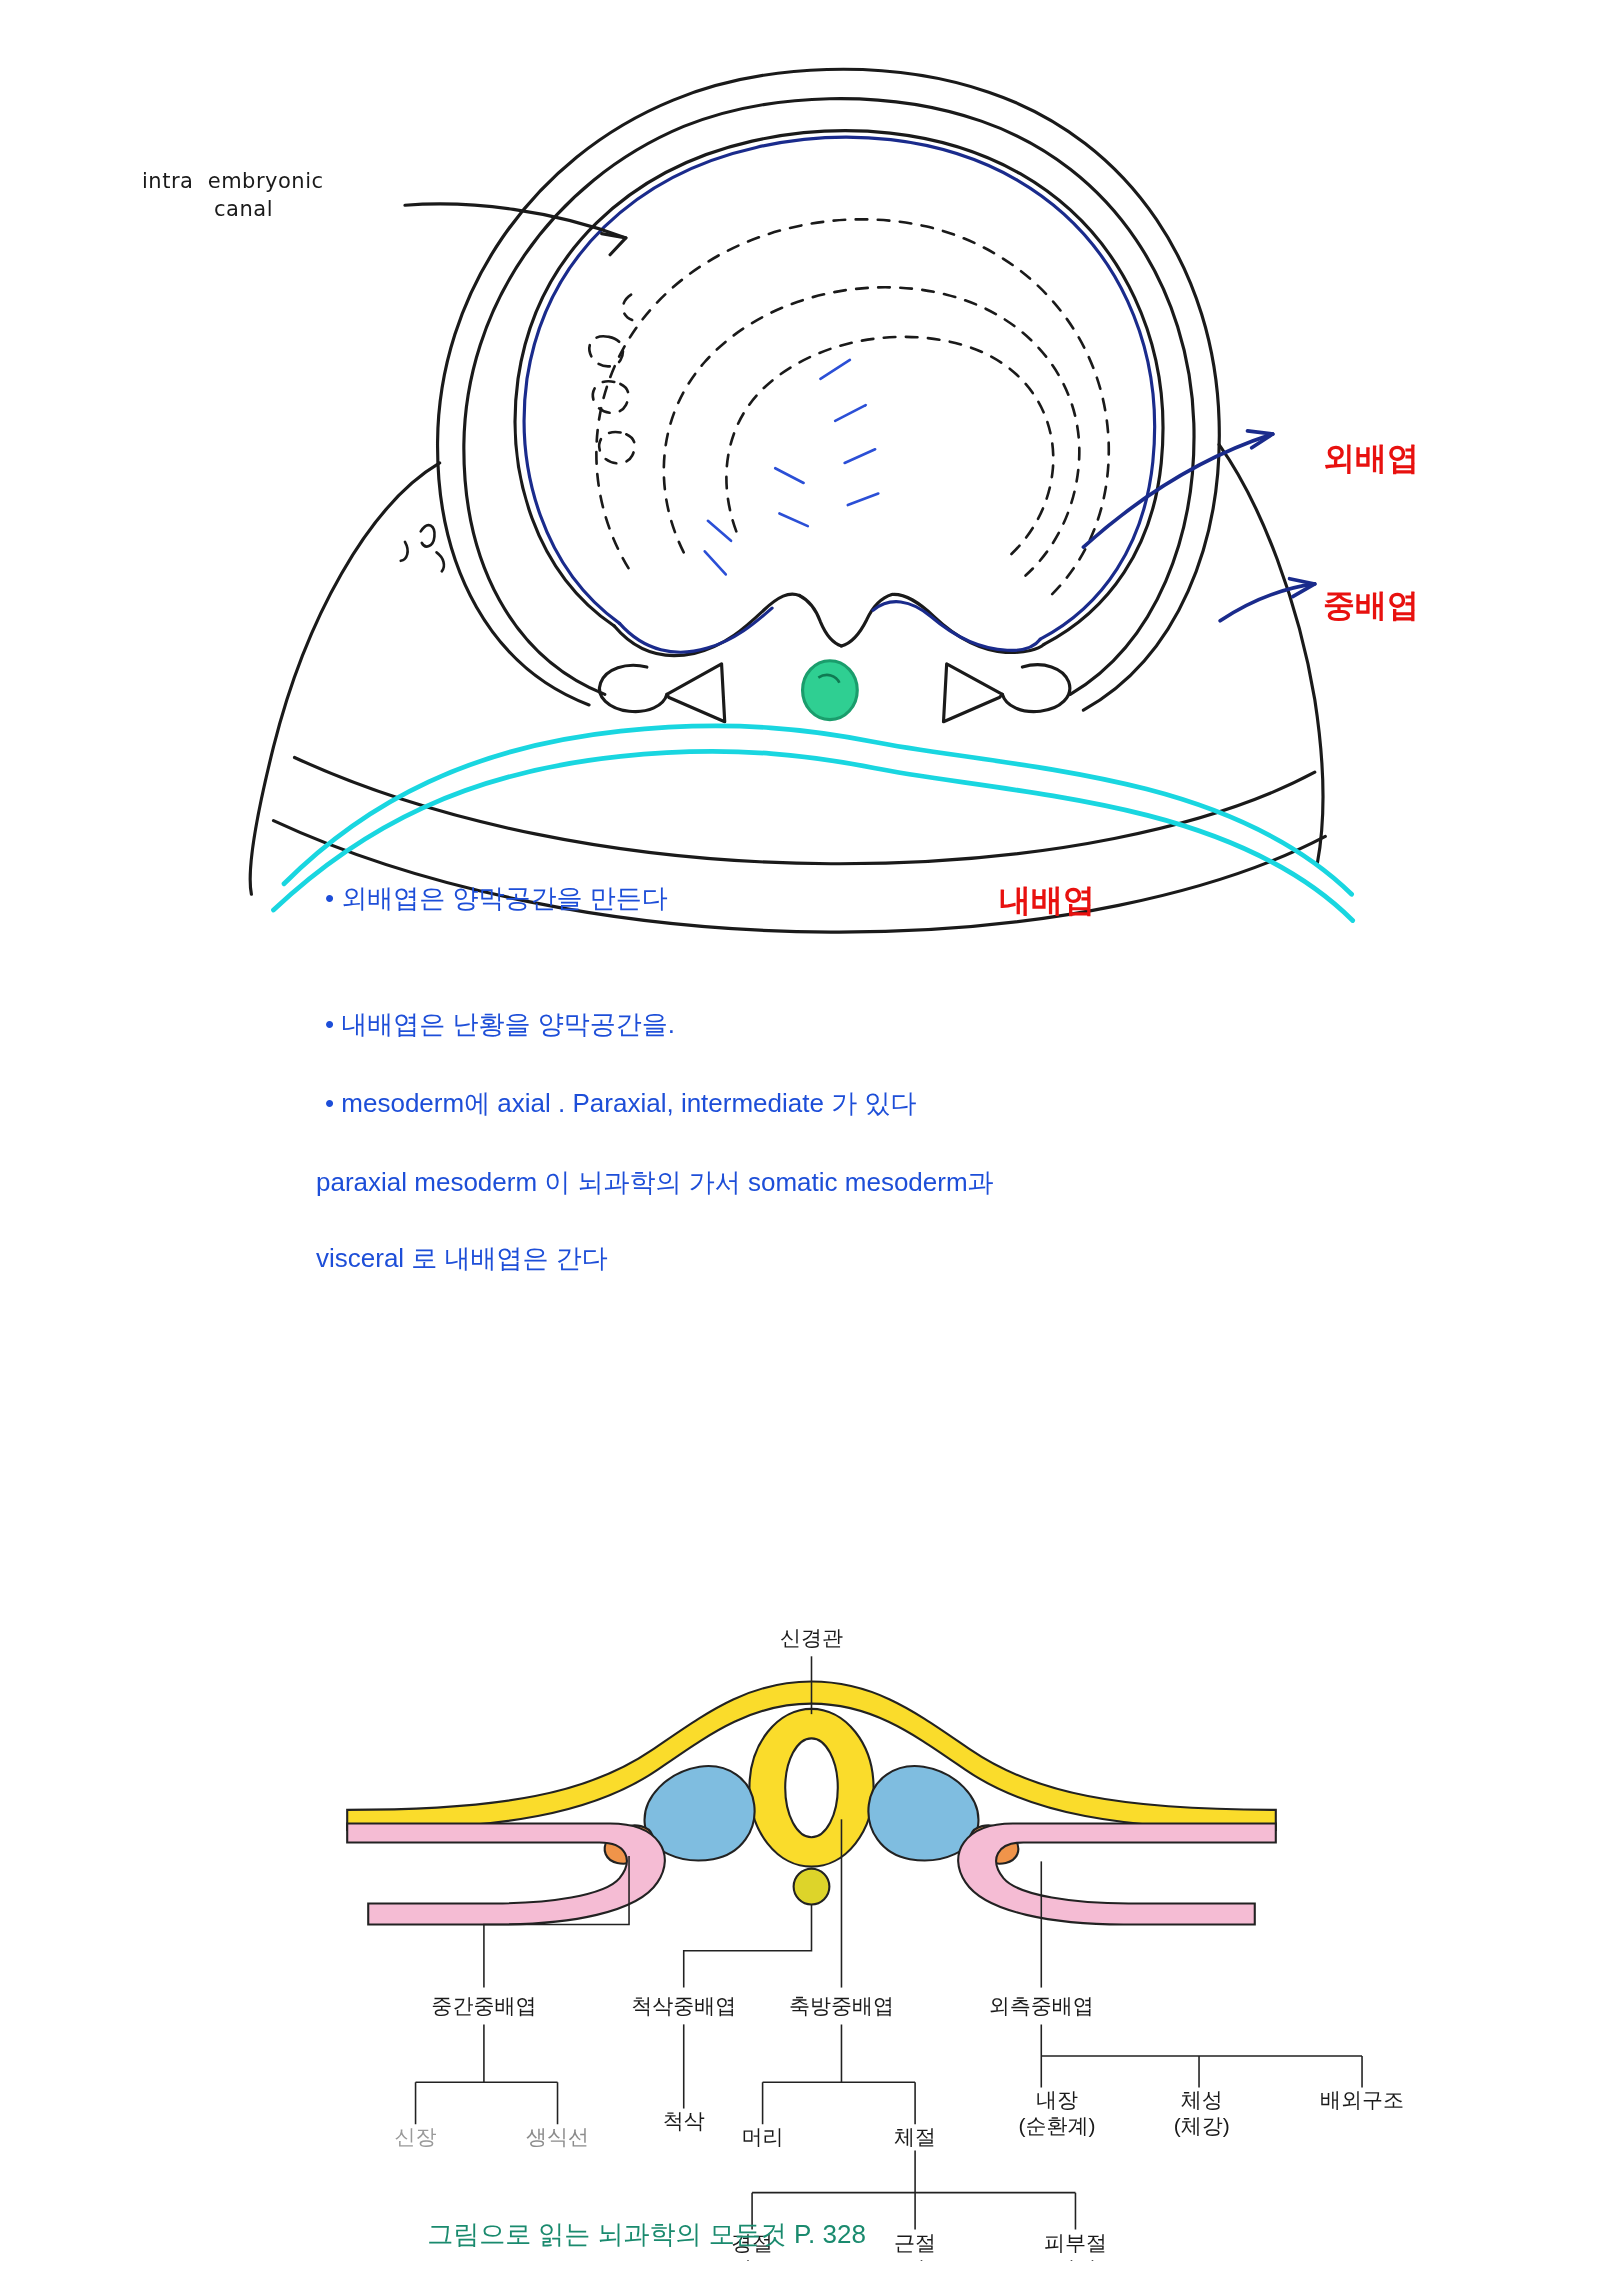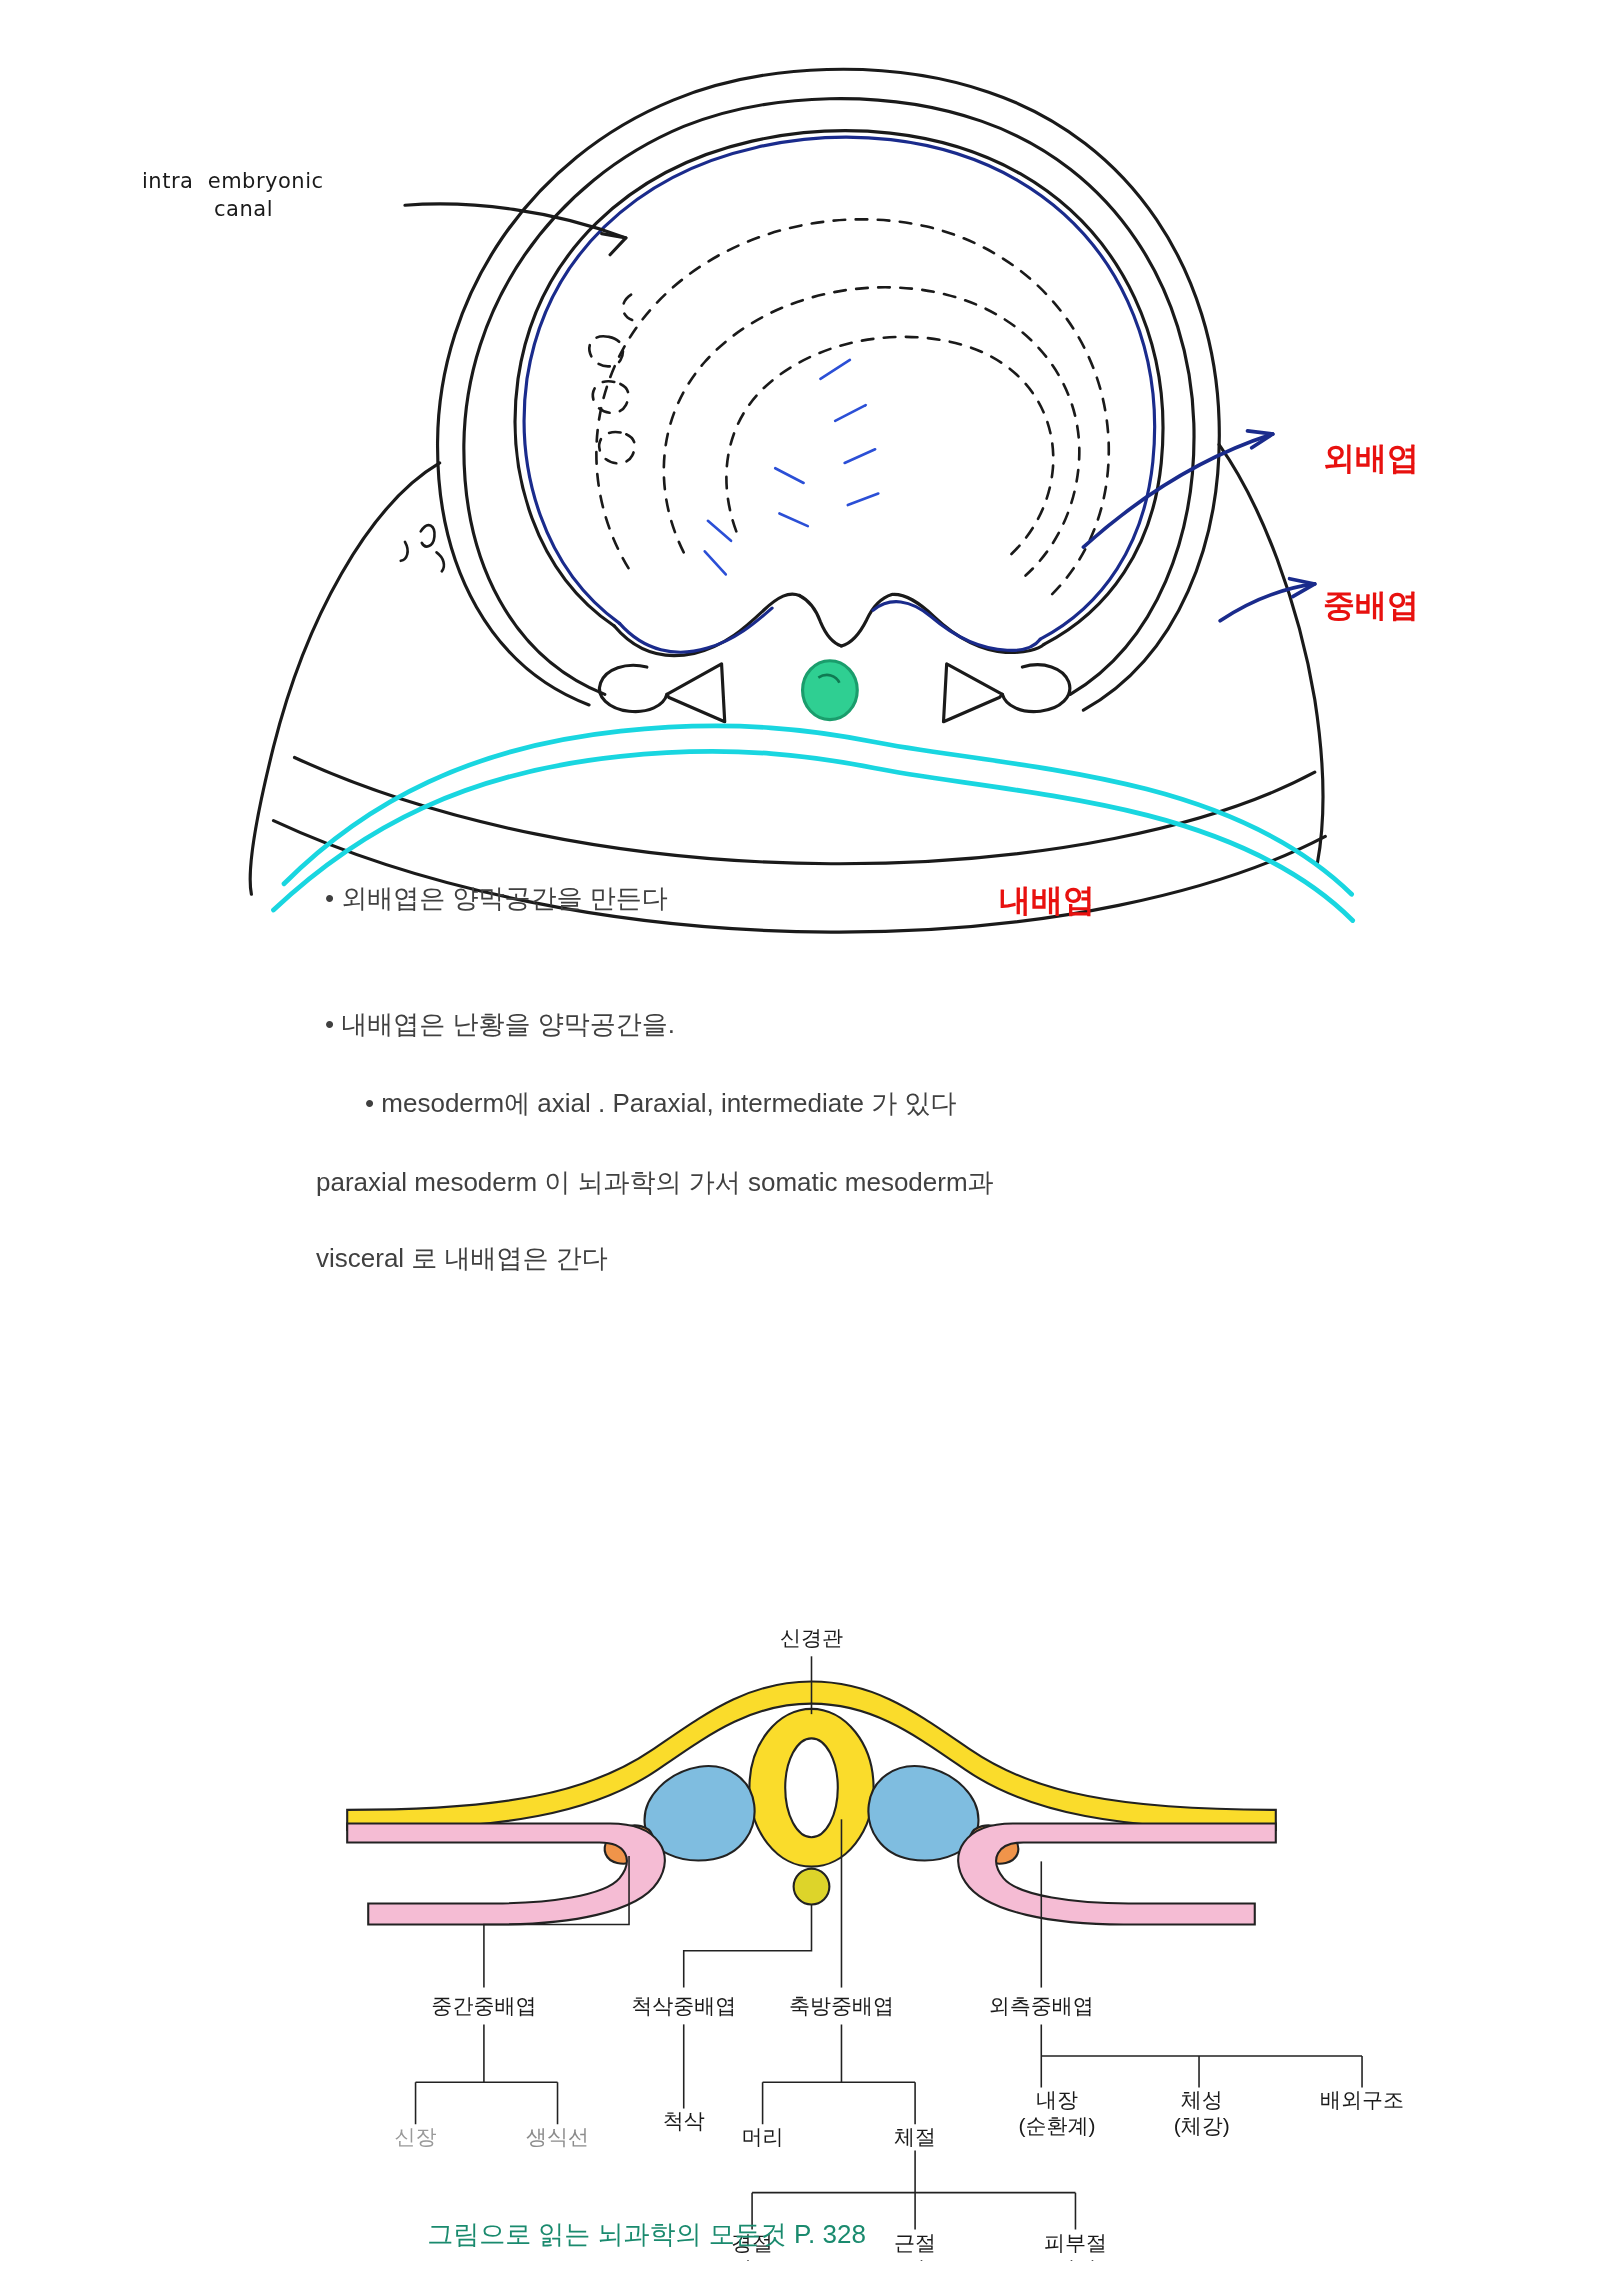--- a/index.html
+++ b/index.html
@@ -43,21 +43,21 @@
     color: #e8110f;
     white-space: nowrap;
     margin-top: 37px;
   }
 
   
   .note {
     position: absolute;
     font-family: "Liberation Sans", sans-serif;
     font-size: 26px;
-    color: #404040;
+    color: #1d4ed8;
     white-space: nowrap;
   }
 
   
   #fig-bottom {
     position: absolute;
     left: 0;
     top: 1304px;
     width: 1330px;
     height: 957px;
@@ -170,21 +170,21 @@
 
   <div class="red-label" style="left:1323px; top:400px;">외배엽</div>
 
   <div class="red-label" style="left:1323px; top:547px;">중배엽</div>
 
   <div class="red-label" style="left:999px; top:842px;">내배엽</div>
 </div>
 
 <div class="note" style="left:325px; top:881px;">• 외배엽은 양막공간을 만든다</div>
 <div class="note" style="left:325px; top:1007px;">• 내배엽은 난황을 양막공간을.</div>
-<div class="note" style="left:325px; top:1086px;margin-left:40px;">• mesoderm에  axial . Paraxial, intermediate 가 있다</div>
+<div class="note" style="left:325px; top:1086px;">• mesoderm에  axial . Paraxial, intermediate 가 있다</div>
 <div class="note" style="left:316px; top:1165px;">paraxial mesoderm 이 뇌과학의 가서 somatic mesoderm과</div>
 <div class="note" style="left:316px; top:1241px;">visceral 로 내배엽은 간다</div>
 
 <div id="fig-bottom">
   <svg width="1623" height="957" viewBox="0 0 3086 1820" xmlns="http://www.w3.org/2000/svg">
 
     <path d="M660,1000 L660,962 C960,962 1120,930 1240,848 C1340,780 1420,718 1543,718 C1666,718 1746,780 1846,848 C1966,930 2126,962 2426,962 L2426,1000 C2126,1000 1956,968 1836,886 C1740,820 1660,760 1543,760 C1426,760 1346,820 1250,886 C1130,968 960,1000 660,1000 Z" fill="#fadc2b" stroke="#222222" stroke-width="4"></path>
 
     <ellipse cx="1543" cy="920" rx="118" ry="150" fill="#fadc2b" stroke="#222222" stroke-width="4"></ellipse>
     <ellipse cx="1543" cy="920" rx="50" ry="94" fill="#ffffff" stroke="#222222" stroke-width="4"></ellipse>

